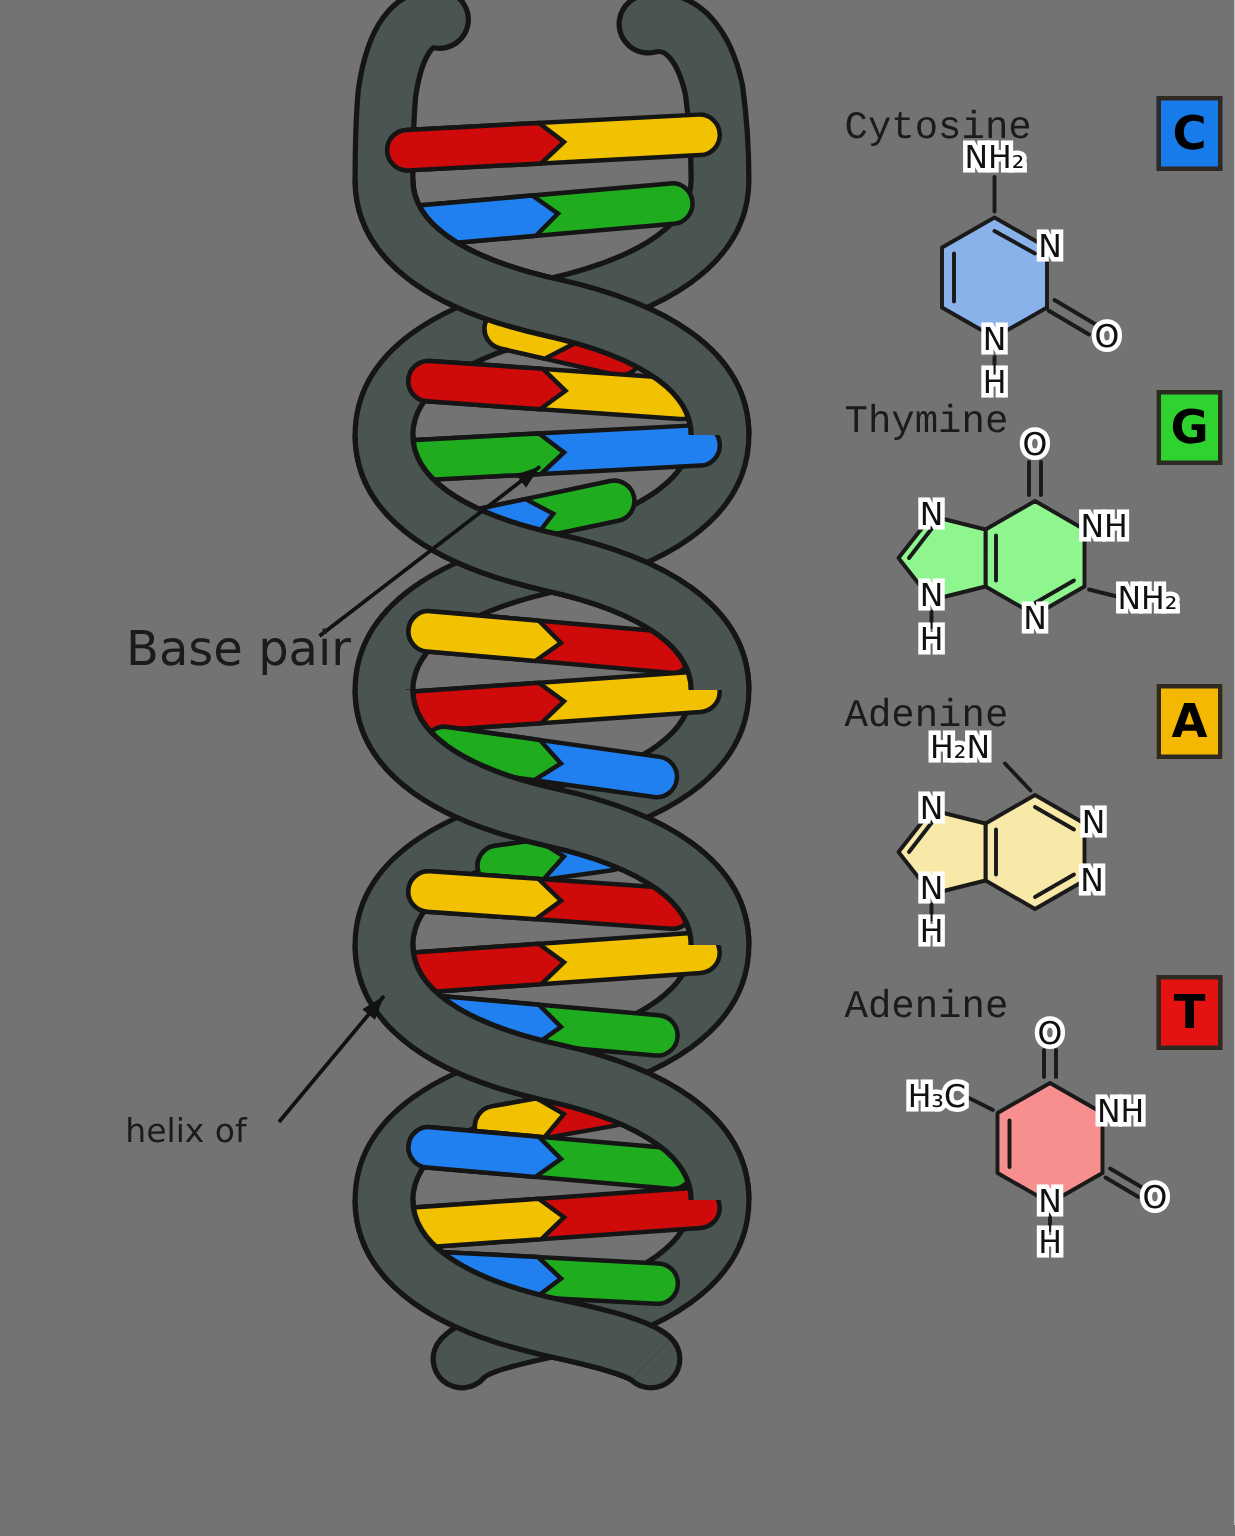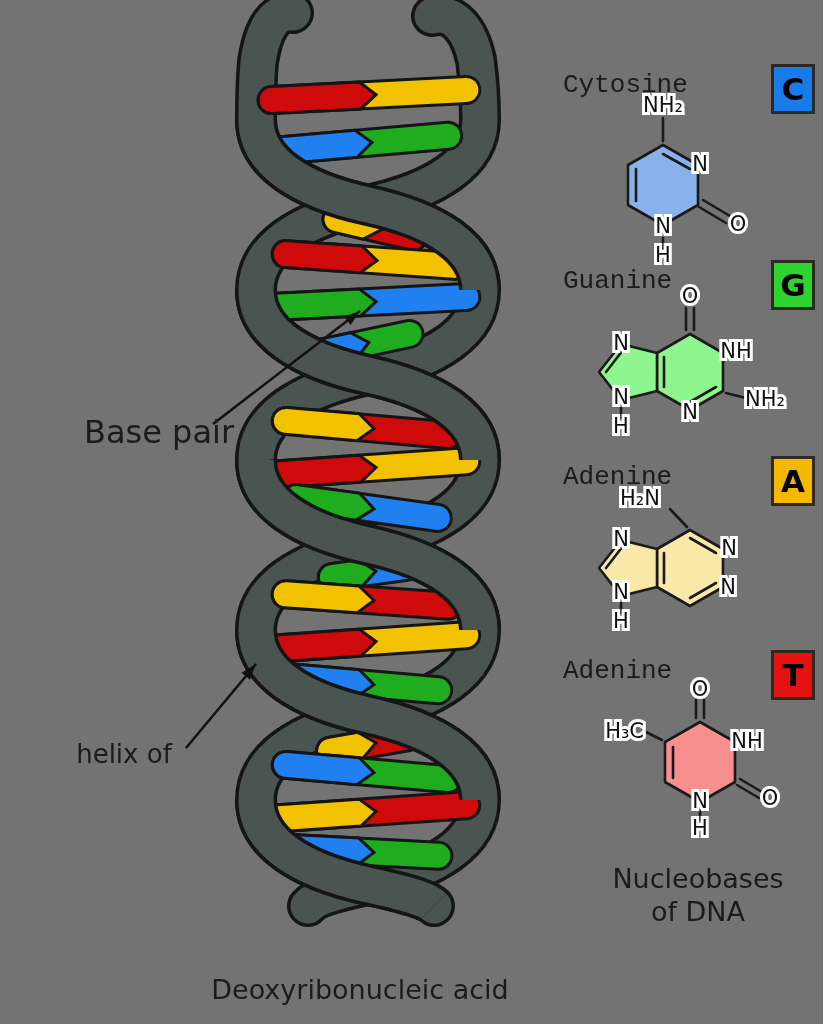--- a/index.html
+++ b/index.html
@@ -6,21 +6,21 @@
   .page{position:relative;width:823px;height:1024px;background:#737373;overflow:hidden;
         font-family:"DejaVu Sans","Liberation Sans",sans-serif;color:#1b1b1b;}
   svg.canvas{position:absolute;left:0;top:0;}
   .base-name{position:absolute;left:563px;font-size:26px;color:#1b1b1b;white-space:nowrap;font-family:Liberation Mono, monospace;}
   .letter-box{position:absolute;left:771px;width:44px;height:50px;border:3px solid #2e2a22;
               box-sizing:border-box;display:flex;align-items:center;justify-content:center;
               font-weight:bold;font-size:31px;color:#000;}
   .center-block{position:absolute;text-align:center;}
   .dna-main{font-size:31px;font-weight:bold;letter-spacing:1px;}
   .dna-sub{font-size:27px;}
-  .note{font-size:26px;line-height:33px;}
+  .note{font-size:22px;line-height:33px;}
   .bp-label{position:absolute;left:84px;top:413px;font-size:32px;white-space:nowrap;}
 </style>
 </head>
 <body>
 
 <div class="page">
 
   <svg class="canvas" width="823" height="1024" viewBox="0 0 823 1024">
 
     <g fill="none" stroke-linecap="round" stroke-linejoin="round">
@@ -187,35 +187,30 @@
         <polygon points="0,0 -16,5.5 -16,-5.5" fill="#111" transform="translate(360,311) rotate(-37.6)"></polygon>
       </g>
       <g>
         <line x1="186" y1="748" x2="256" y2="664" stroke="#111" stroke-width="2.5"></line>
         <polygon points="0,0 -16,5.5 -16,-5.5" fill="#111" transform="translate(256,664) rotate(-50.2)"></polygon>
       </g>
     </g>
   </svg>
 
   <div class="base-name" style="top:70px">Cytosine</div>
-  <div class="base-name" style="top:266px">Guanine</div>
+  <div class="base-name" style="top:266px">Thymine</div>
   <div class="base-name" style="top:462px">Adenine</div>
   <div class="base-name" style="top:656px">Adenine</div>
 
   <div class="letter-box" style="top: 64px; background: rgb(24, 123, 234);">C</div>
   <div class="letter-box" style="top: 260px; background: rgb(47, 211, 47);">G</div>
   <div class="letter-box" style="top: 456px; background: rgb(244, 184, 0);">A</div>
   <div class="letter-box" style="top: 650px; background: rgb(229, 18, 18);">T</div>
 
   <div class="bp-label">Base pair</div>
 
   <div class="center-block note" style="left:8px;top:738px;width:232px">
     <div>helix of</div>
   </div>
 
-  <div class="center-block" style="left:588px;top:862px;width:220px;font-size:27px;line-height:33px">
-    <div>Nucleobases</div>
-    <div>of DNA</div>
-  </div>
-
-  <div class="center-block dna-sub" style="left:110px;top:974px;width:500px">Deoxyribonucleic acid</div>
+
 
 </div>
 
 </body></html>

